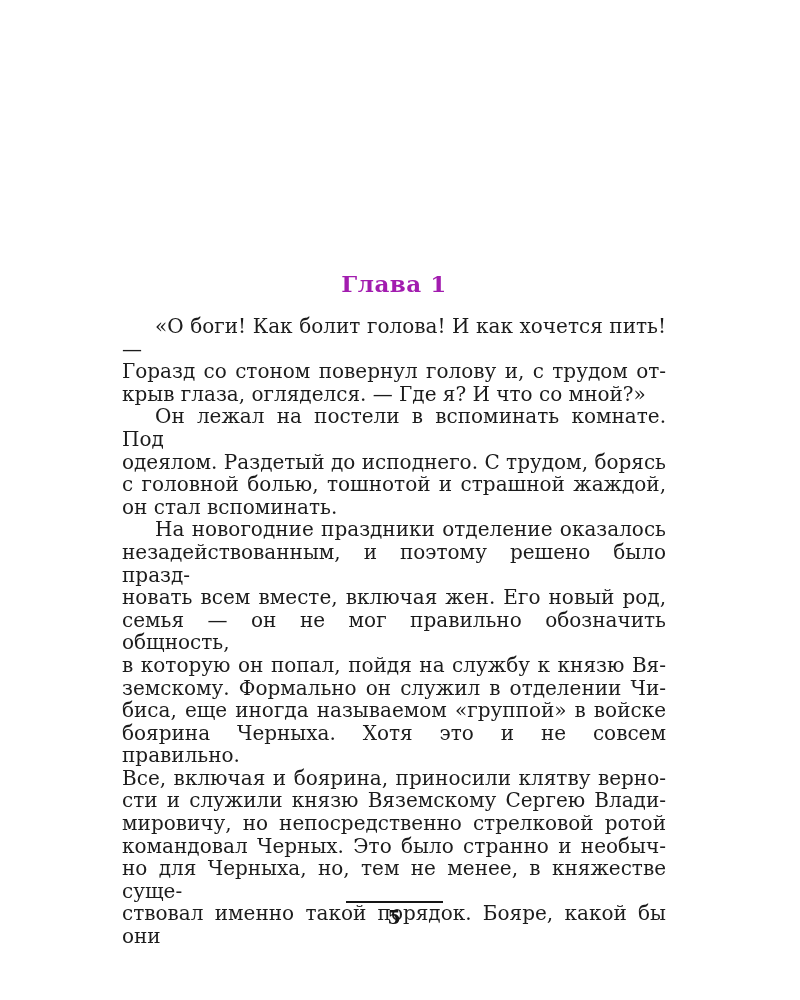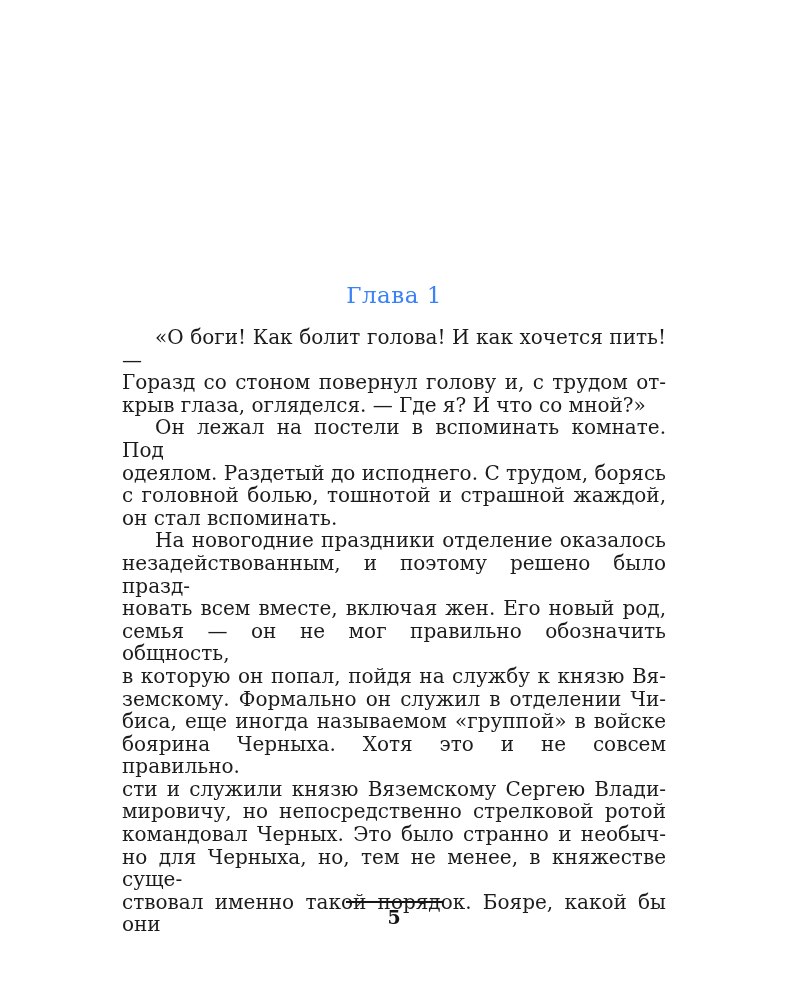--- a/index.html
+++ b/index.html
@@ -16,25 +16,25 @@
     font-family: "DejaVu Serif", "Liberation Serif", serif;
     color: #1c1c1c;
   }
   .column {
     position: absolute;
     left: 122px;
     top: 268px;
     width: 544px;
   }
   .chapter-title {
-    margin: 14px;
+    margin: 2px;
     text-align: center;
     font-size: 23px;
-    font-weight: normal;
-    color: #3b82f6;
+    font-weight: bold;
+    color: #a21caf;
     letter-spacing: 0.5px;
   }
   .body-text {
     margin-top: 18px;
   }
   .line {
     font-size: 20px;
     line-height: 22.6px;
     text-align: justify;
     text-align-last: justify;
@@ -82,20 +82,21 @@
         <div class="line">с головной болью, тошнотой и страшной жаждой,</div>
         <div class="line para-end">он стал вспоминать.</div>
         <div class="line indent">На новогодние праздники отделение оказалось</div>
         <div class="line">незадействованным, и поэтому решено было празд-</div>
         <div class="line">новать всем вместе, включая жен. Его новый род,</div>
         <div class="line">семья — он не мог правильно обозначить общность,</div>
         <div class="line">в которую он попал, пойдя на службу к князю Вя-</div>
         <div class="line">земскому. Формально он служил в отделении Чи-</div>
         <div class="line">биса, еще иногда называемом «группой» в войске</div>
         <div class="line">боярина Черныха. Хотя это и не совсем правильно.</div>
+        <div class="line">Все, включая и боярина, приносили клятву верно-</div>
         <div class="line">сти и служили князю Вяземскому Сергею Влади-</div>
         <div class="line">мировичу, но непосредственно стрелковой ротой</div>
         <div class="line">командовал Черных. Это было странно и необыч-</div>
         <div class="line">но для Черныха, но, тем не менее, в княжестве суще-</div>
         <div class="line">ствовал именно такой порядок. Бояре, какой бы они</div>
       </div>
   </div>
 
   <div class="footer">
     <div class="footer-rule"></div>

